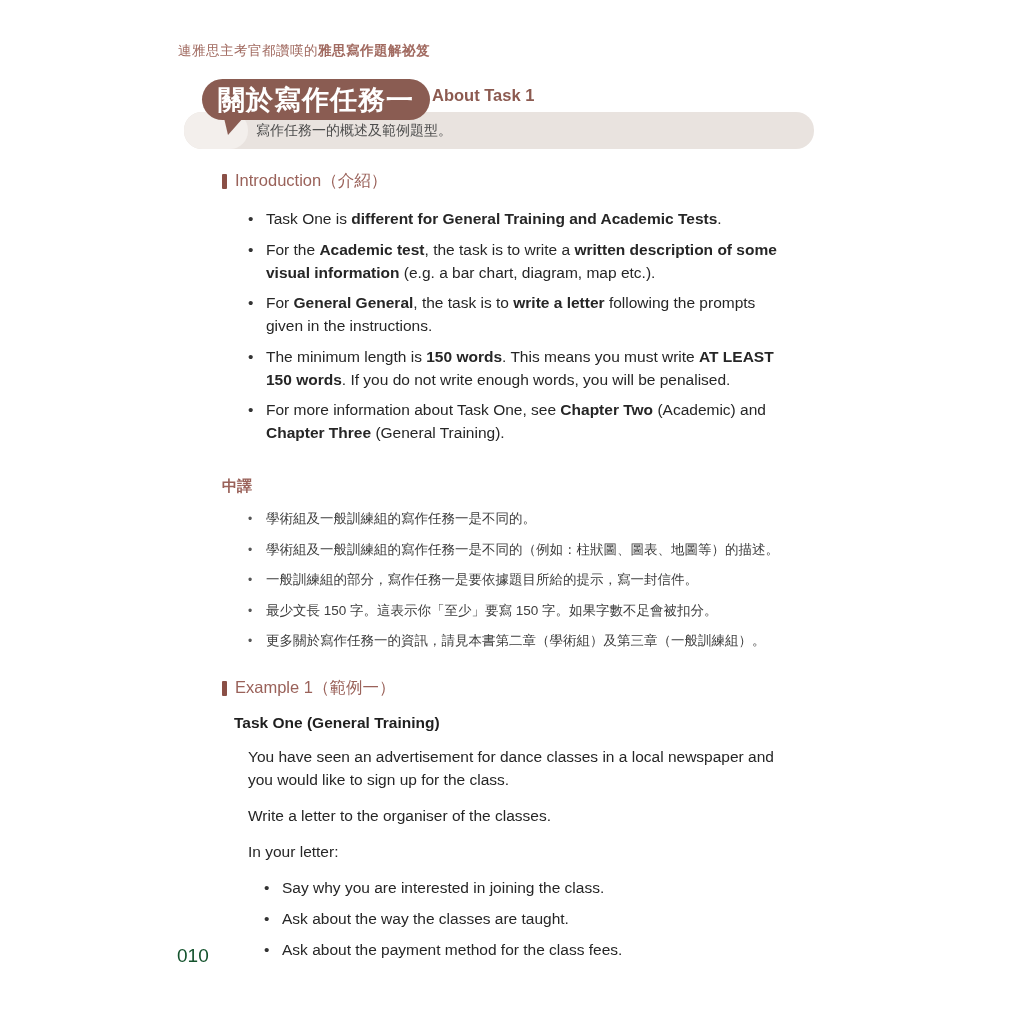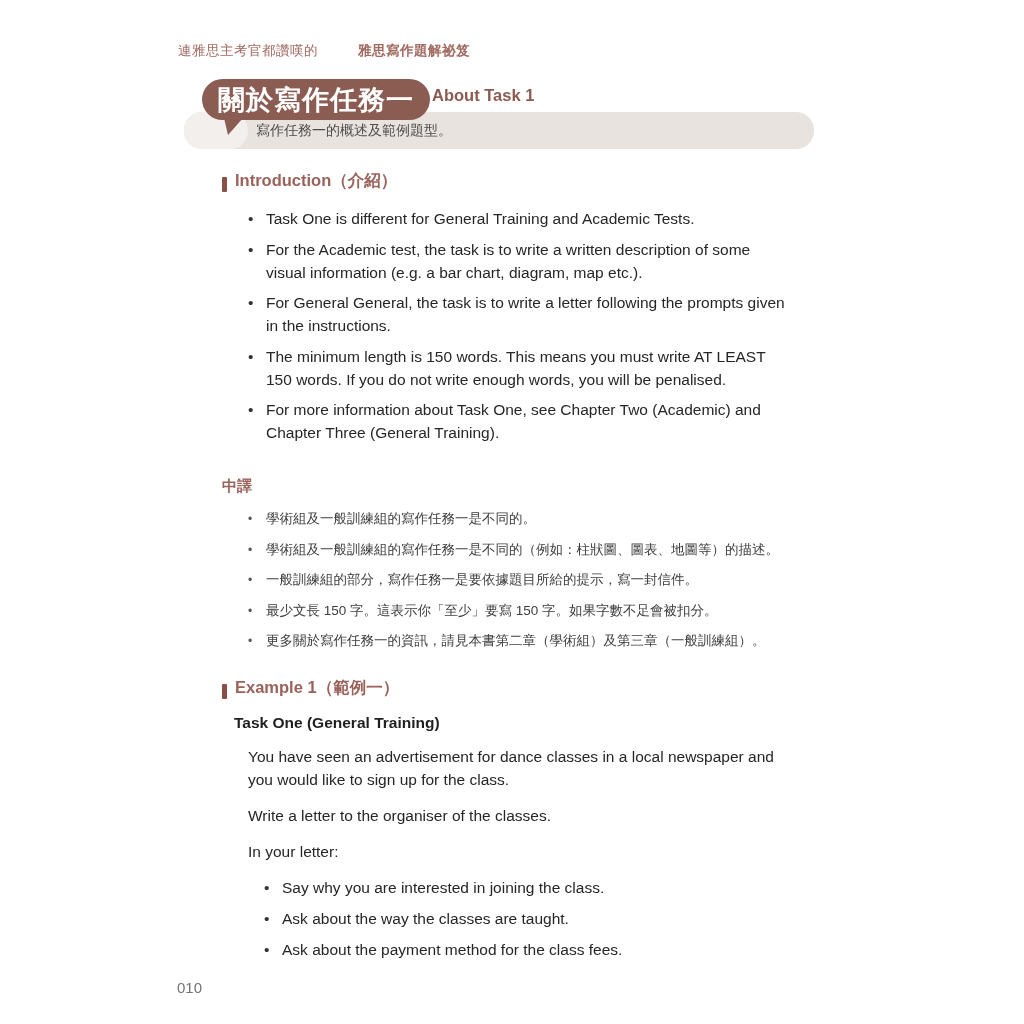--- a/index.html
+++ b/index.html
@@ -11,60 +11,60 @@
     --body-text:#262626;
     --cn-text:#3d3d3d;
   }
   *{margin:0;padding:0;box-sizing:border-box;}
   html,body{background:#ffffff;}
   body{font-family:"Liberation Sans","DejaVu Sans",sans-serif;}
   .page{position:relative;width:1024px;height:1024px;background:#ffffff;overflow:hidden;}
 
   
   .book-header{position:absolute;left:178px;top:42px;font-size:13.5px;color:#a16a60;letter-spacing:.5px;white-space:nowrap;}
-  .book-header .bold{font-weight:bold;padding-left:40px;}
+  .book-header .bold{font-weight:bold;}
 
   
   .subbar{position:absolute;left:184px;top:112px;width:630px;height:37px;background:var(--bar-bg);border-radius:18px;}
   .subbar::before{content:'';position:absolute;left:0;top:0;width:64px;height:37px;border-radius:18px;background:var(--bar-cap);}
   .subbar .desc{position:absolute;left:72px;top:0;line-height:37px;font-size:14px;color:#4d4d4d;}
 
   .bubble{position:absolute;left:202px;top:79px;height:41px;padding:16px 16px;background:var(--accent-dark);border-radius:21px;display:flex;align-items:center;justify-content:center;z-index:2;}
   .bubble .bubble-txt{color:#ffffff;font-weight:bold;font-size:27px;letter-spacing:1px;white-space:nowrap;}
   .bubble::after{content:'';position:absolute;left:22px;bottom:-15px;width:0;height:0;border-style:solid;border-width:17px 15px 0 4px;border-color:var(--accent-dark) transparent transparent transparent;}
 
   .about{position:absolute;left:432px;top:86px;font-size:16.5px;font-weight:bold;color:#8c5a50;}
 
   
   .content{position:absolute;left:222px;top:170px;width:566px;}
 
-  h2.sec-head{font-size:16.5px;font-weight:bold;color:var(--heading);display:flex;align-items:flex-end;}
+  h2.sec-head{font-size:16.5px;font-weight:normal;color:var(--heading);display:flex;align-items:center;}
   h2.sec-head::before{content:'';display:inline-block;width:5px;height:15px;background:var(--heading-bar);margin-right:8px;border-radius:1px;flex:none;}
   h2.sec-head.example{margin-top:27px;}
 
   ul.blist{list-style:none;margin-top:15px;padding-left:26px;}
   ul.blist li{display:flex;margin-bottom:7.5px;font-size:15.5px;line-height:23px;color:var(--body-text);}
   ul.blist li .dot{width:18px;flex:none;color:#333;}
   ul.blist li .txt{flex:1;}
-  .b{font-weight:normal;}
+  .b{font-weight:bold;}
 
   h3.cn-head{margin-top:33px;font-size:15px;font-weight:bold;color:var(--heading);}
   ul.cnlist{list-style:none;margin-top:14px;padding-left:26px;}
   ul.cnlist li{display:flex;margin-bottom:12.5px;font-size:13.5px;line-height:18px;color:var(--cn-text);}
   ul.cnlist li .dot{width:18px;flex:none;color:#555;font-size:12px;}
   ul.cnlist li .txt{flex:1;}
 
   .subhead{margin:15px 0 0 12px;font-size:15.5px;font-weight:bold;color:#1f1f1f;}
   .paras{margin-left:26px;}
   .paras p{margin-top:13px;font-size:15.5px;line-height:23px;color:var(--body-text);width:537px;}
   ul.exlist{list-style:none;margin:13px 0 0 42px;}
   ul.exlist li{display:flex;margin-bottom:8px;font-size:15.5px;line-height:23px;color:var(--body-text);}
   ul.exlist li .dot{width:18px;flex:none;color:#333;}
 
-  .pagenum{position:absolute;left:177px;top:979px;font-size:15px;color:#737373;}
+  .pagenum{position:absolute;left:177px;top:945px;font-size:19px;color:#14532d;}
 </style>
 </head>
 <body>
 
 <div class="page">
 
   <div class="book-header">
     <span>連雅思主考官都讚嘆的</span><span class="bold">雅思寫作題解祕笈</span>
   </div>
 

